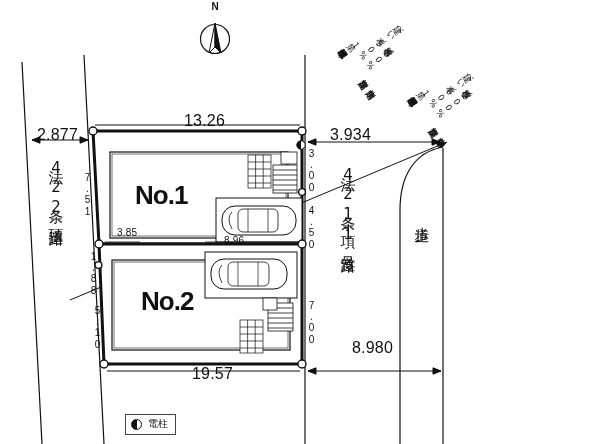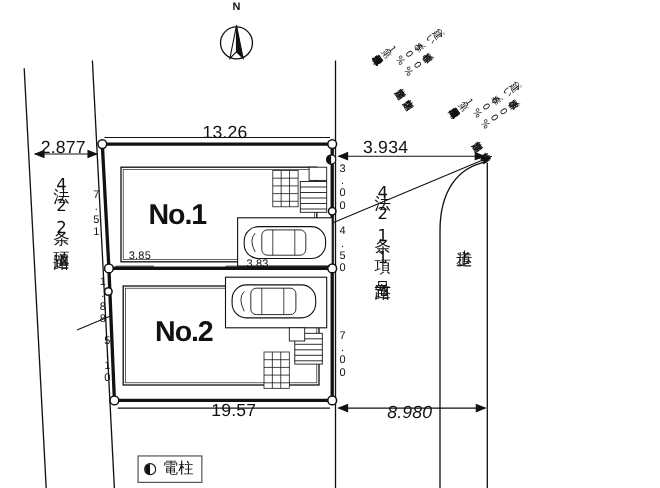--- a/index.html
+++ b/index.html
@@ -9,21 +9,21 @@
   #plan{position:absolute;left:0;top:0;width:600px;height:444px;}
   .lbl{position:absolute;white-space:nowrap;line-height:1;}
   .dim{font-size:16px;color:#111;letter-spacing:.2px;}
   .dimv{font-size:10px;color:#111;letter-spacing:.2px;}
   .vtext{writing-mode:vertical-rl;text-orientation:upright;}
   .jp{font-family:"DejaVu Sans","Liberation Sans",sans-serif;}
   .roadlabel{font-size:15px;letter-spacing:1px;}
   .lotno{font-weight:bold;font-size:26px;letter-spacing:-1px;}
   .zone{font-size:8.5px;line-height:1.15;}
   .legend{position:absolute;border:1px solid #444;background:#fff;
-          font-size:14px;padding:2px 7px 3px 5px;display:flex;align-items:center;gap:6px;}
+          font-size:10px;padding:2px 7px 3px 5px;display:flex;align-items:center;gap:6px;}
   .pole-glyph{display:inline-block;width:9px;height:9px;border-radius:50%;
               border:1px solid #111;background:linear-gradient(90deg,#111 50%,#fff 50%);}
   .north-n{font-size:10px;font-weight:bold;}
 </style>
 </head>
 <body>
 
 <svg id="plan" viewBox="0 0 600 444">
 
   <g stroke="#111" fill="none">
@@ -163,29 +163,29 @@
 <div class="lbl jp roadlabel vtext" style="left:340px;top:165px;">法42条1項1号道路</div>
 
 <div class="lbl jp roadlabel vtext" style="left:414px;top:215px;">歩道</div>
 
 <div class="lbl lotno" style="left:135px;top:182px;">No.1</div>
 <div class="lbl lotno" style="left:141px;top:288px;">No.2</div>
 
 <div class="lbl dim" style="left:184px;top:113px;">13.26</div>
 <div class="lbl dim" style="left:37px;top:127px;">2.877</div>
 <div class="lbl dim" style="left:330px;top:127px;">3.934</div>
-<div class="lbl dim" style="left:352px;top:368px;font-style:italic;">8.980</div>
+<div class="lbl dim" style="left:352px;top:340px;">8.980</div>
 <div class="lbl dim" style="left:192px;top:366px;">19.57</div>
 
 <div class="lbl dimv vtext" style="left:82px;top:172px;">7.51</div>
 <div class="lbl dimv vtext" style="left:88px;top:251px;">1.88</div>
 <div class="lbl dimv vtext" style="left:92px;top:305px;">5.10</div>
 <div class="lbl dimv vtext" style="left:306px;top:148px;">3.00</div>
 <div class="lbl dimv vtext" style="left:306px;top:205px;">4.50</div>
 <div class="lbl dimv vtext" style="left:306px;top:300px;">7.00</div>
 
 <div class="lbl dim" style="left:117px;top:228px;font-size:10px;">3.85</div>
-<div class="lbl dim" style="left:224px;top:236px;font-size:10px;">3.83</div>
+<div class="lbl dim" style="left:224px;top:236px;font-size:10px;">8.96</div>
 
 <div class="legend" style="left:125px;top:414px;">
   <span class="pole-glyph"></span>
   <span class="jp">電柱</span>
 </div>
 
 </body></html>

